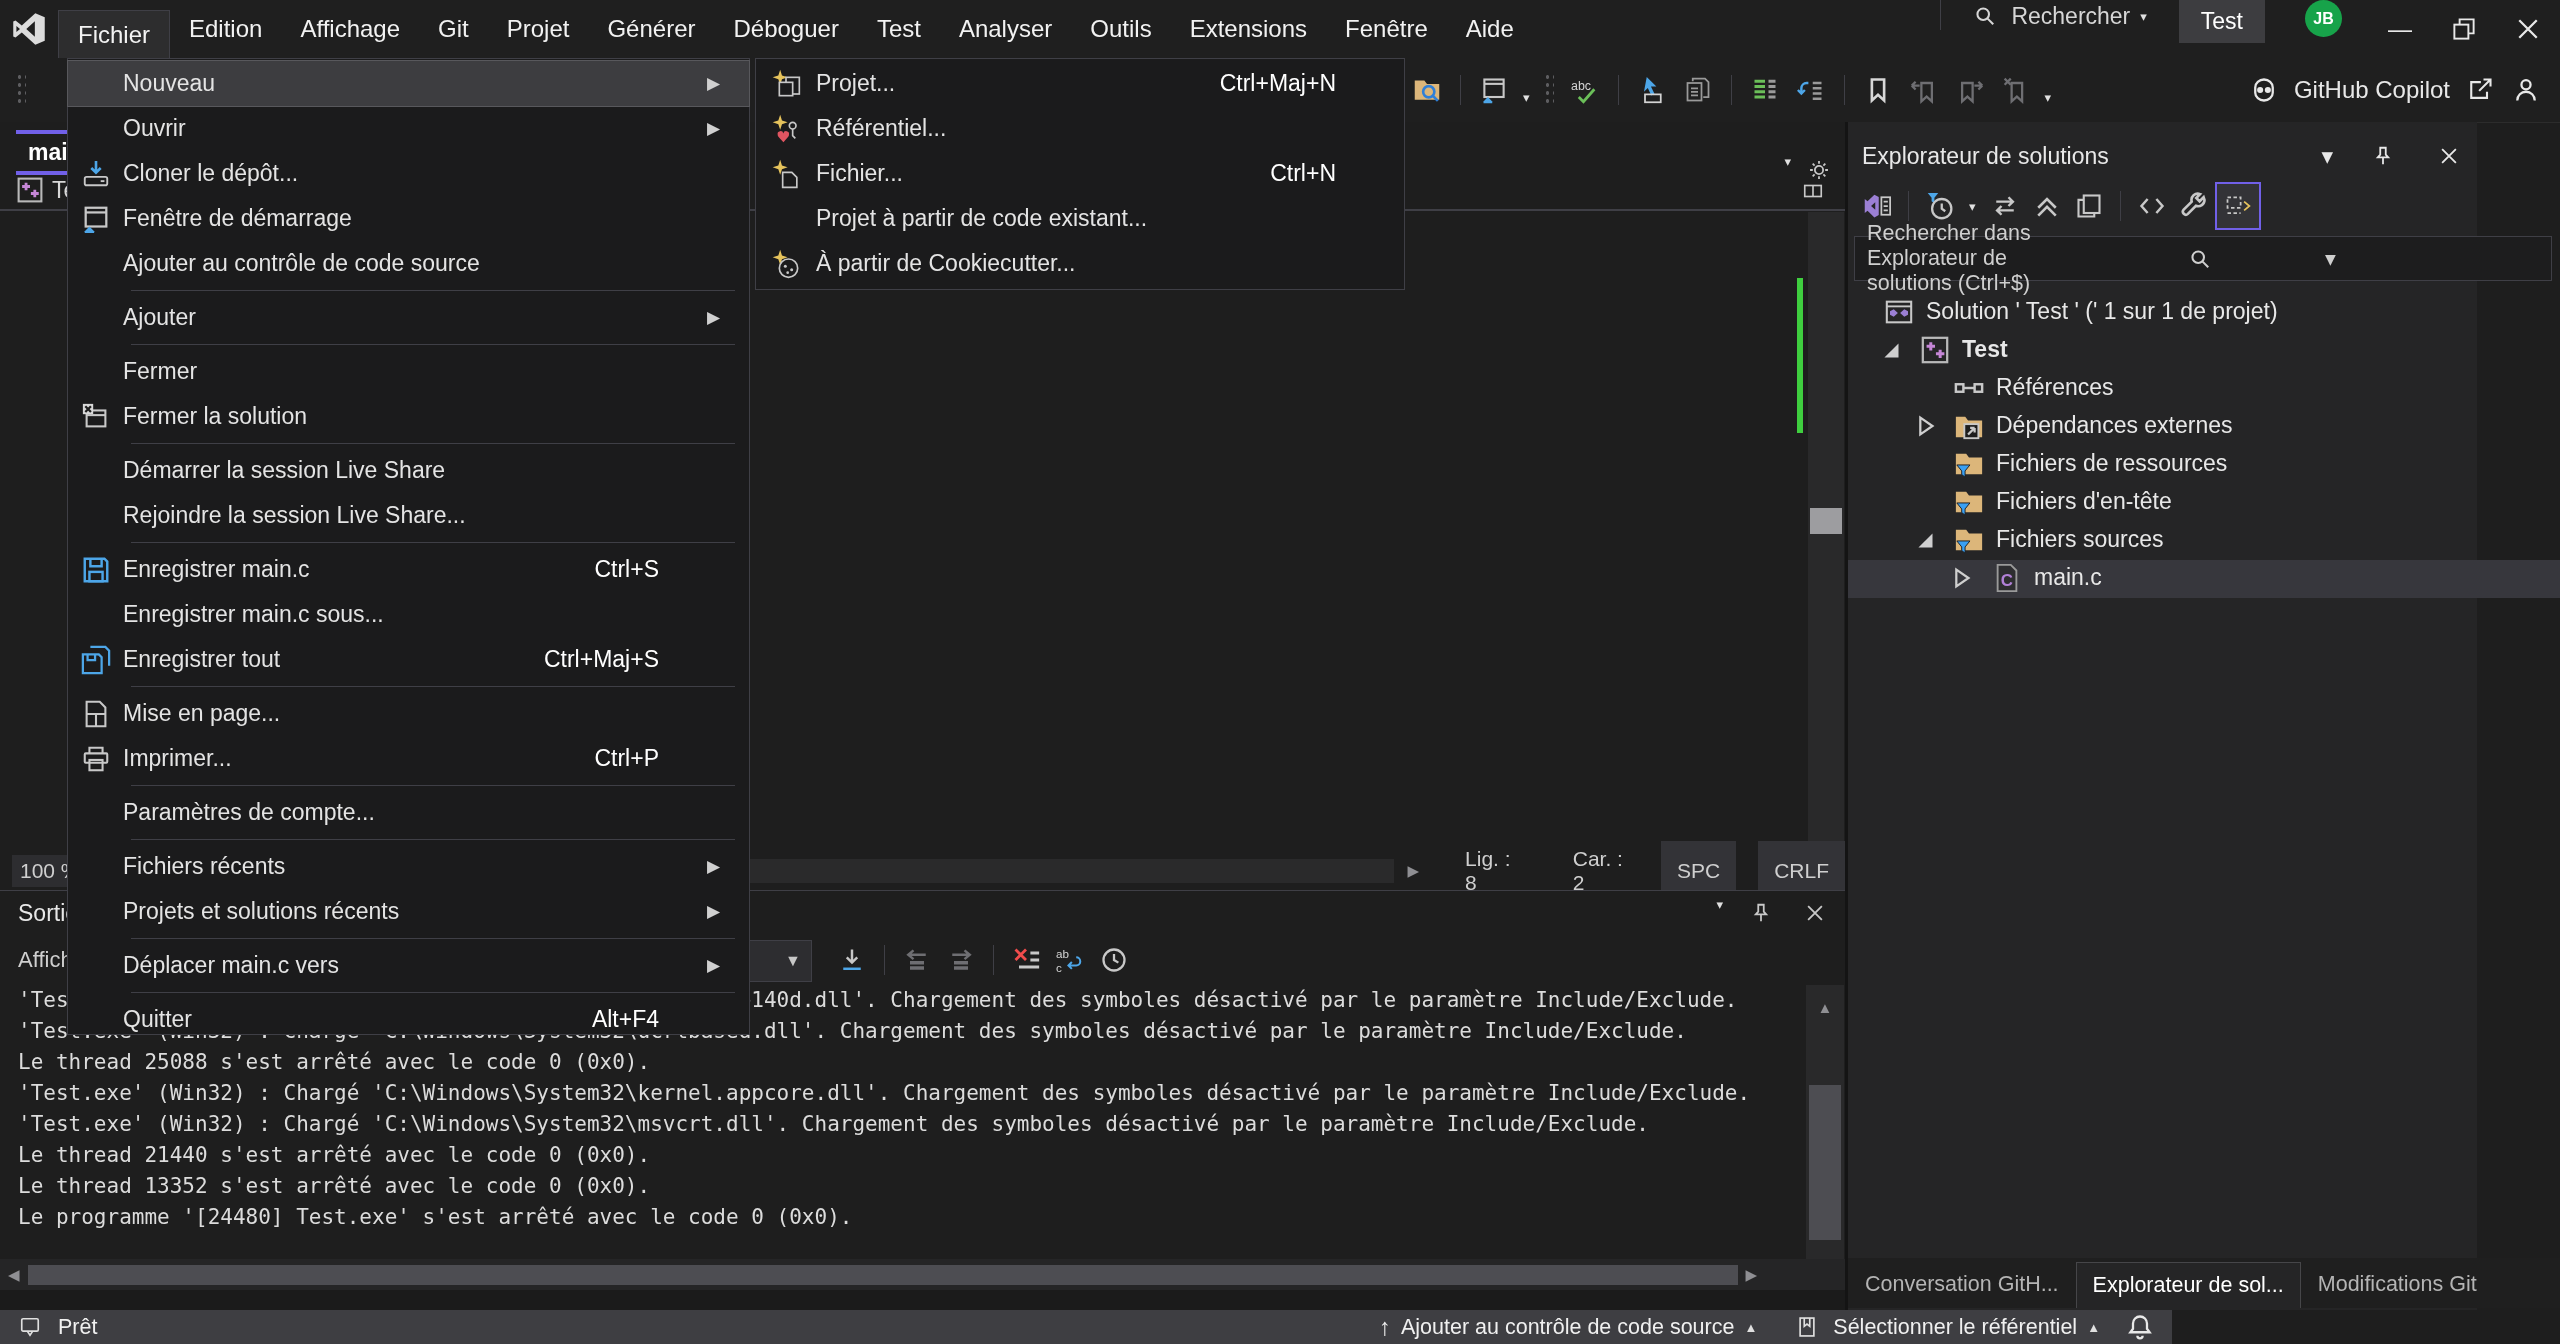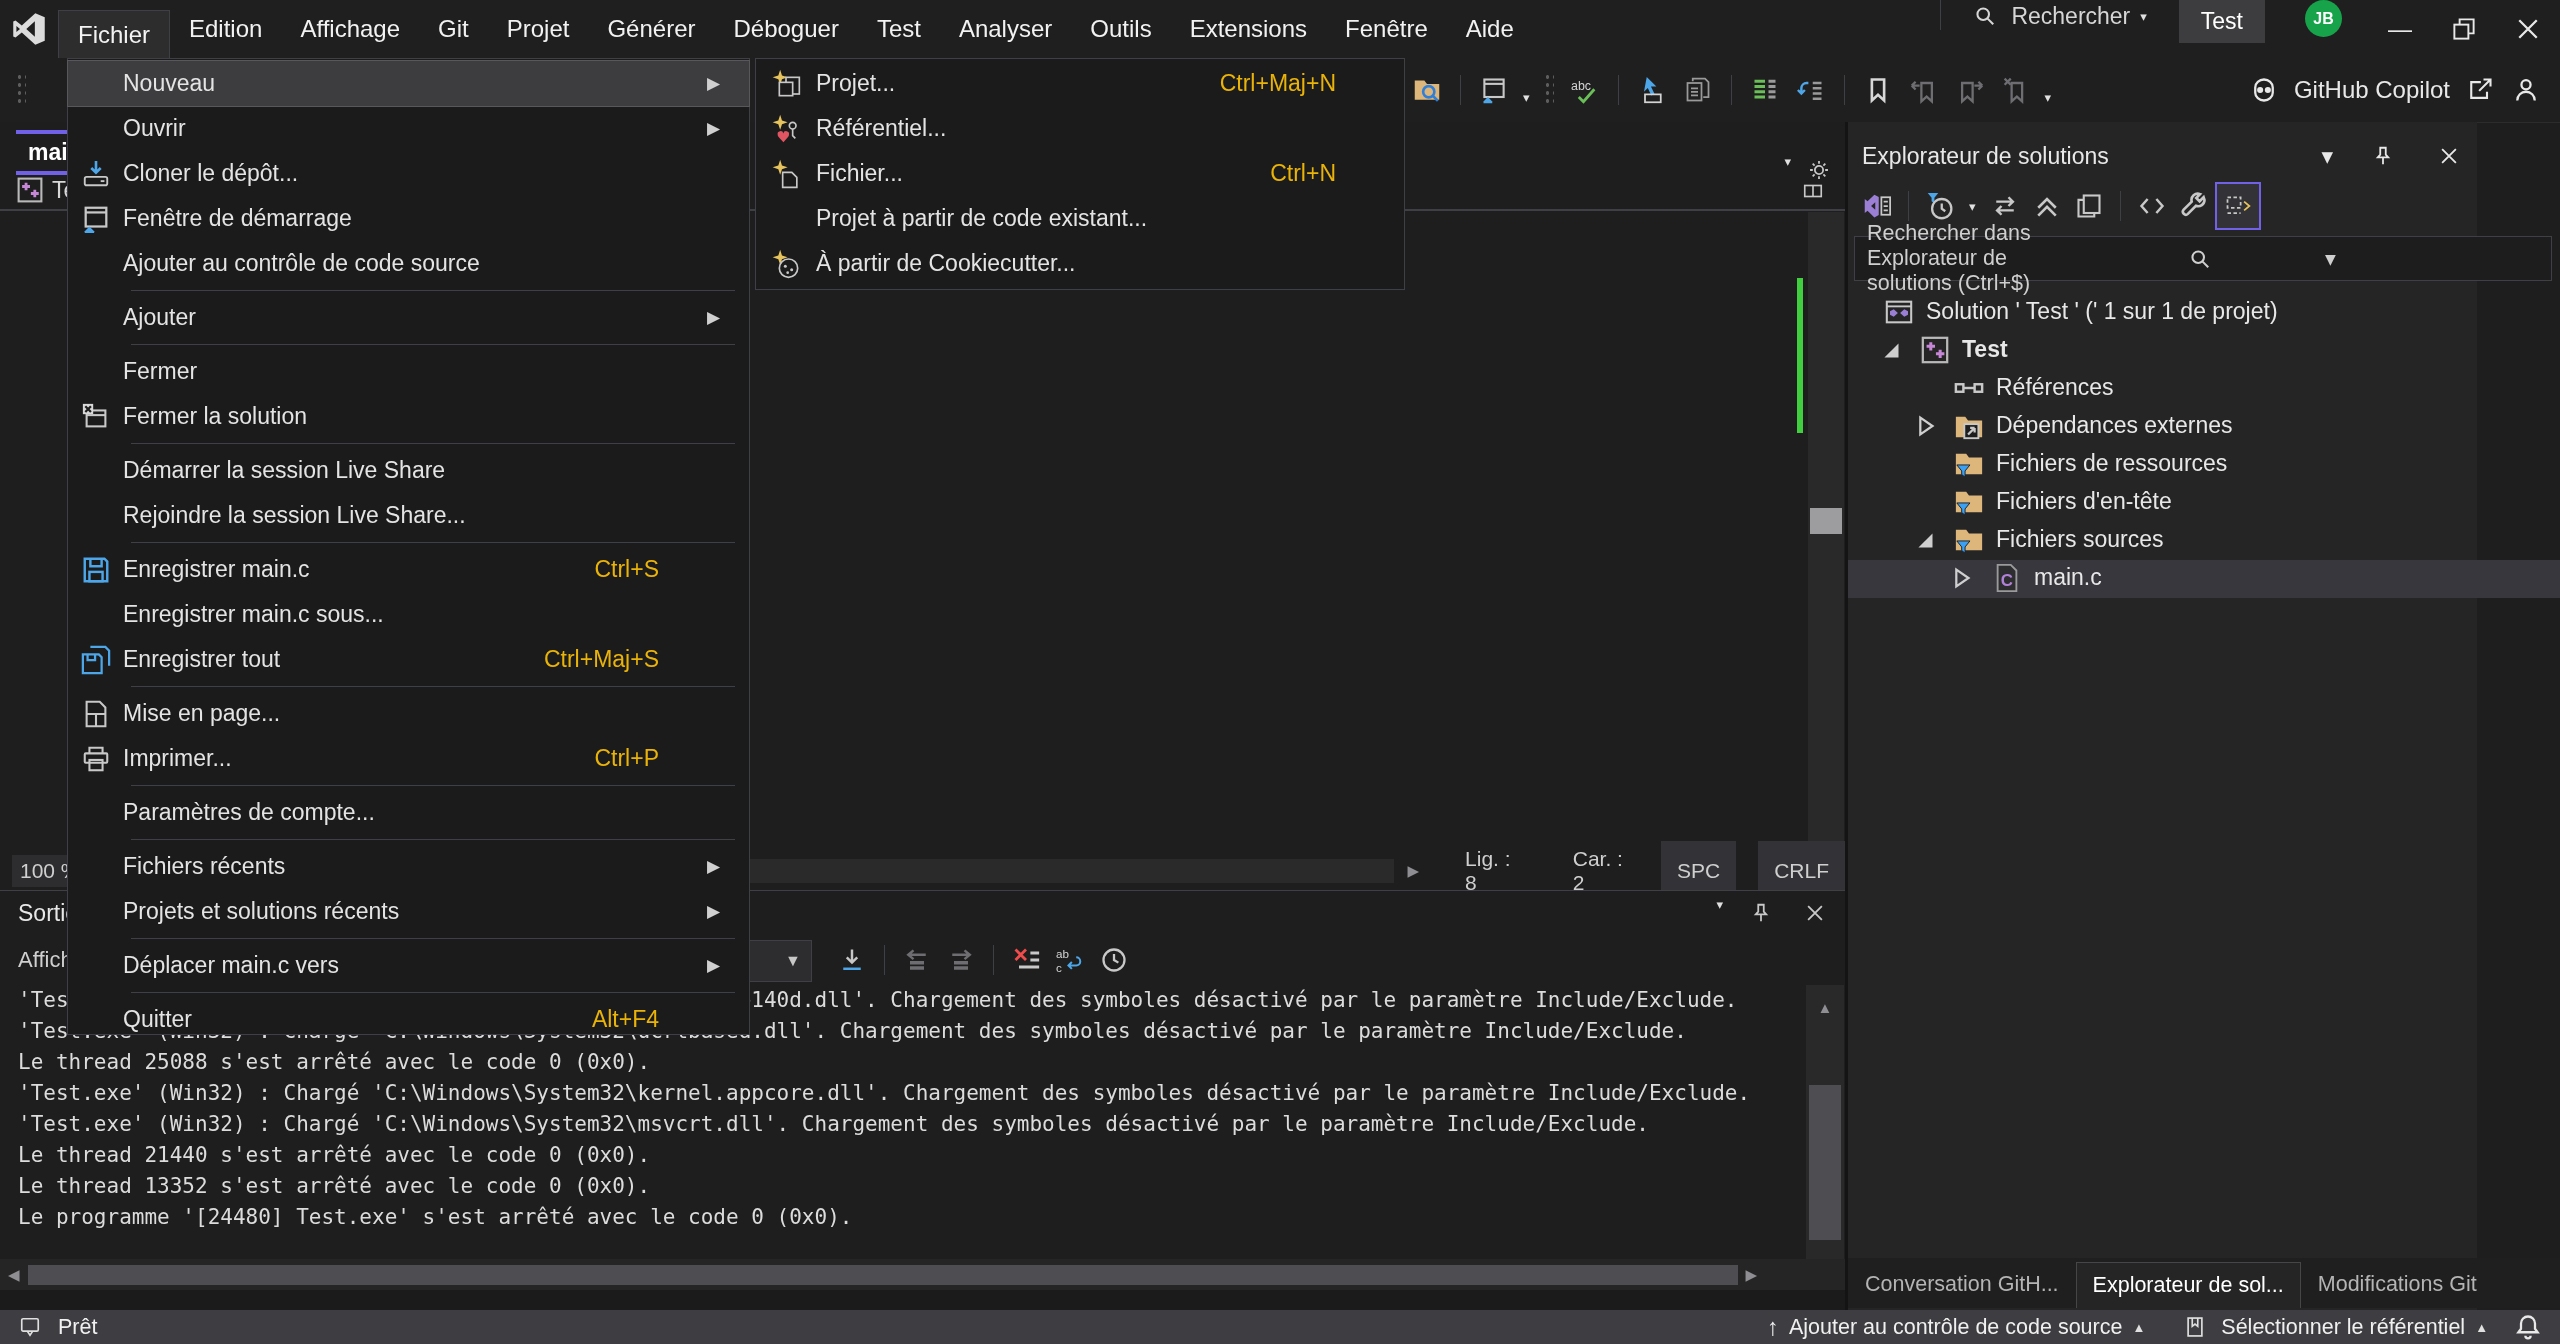--- a/index.html
+++ b/index.html
@@ -87,34 +87,34 @@
   .trow .exp,.trow .tic{position:absolute;top:3px;}
   .trow .exp svg,.trow .tic svg{width:30px;height:30px;}
   .trow .lbl{position:absolute;top:4px;}
   .trow .lbl.b{font-weight:bold;}
   #rp-tabs{left:0;top:1136px;width:712px;height:50px;display:flex;align-items:flex-end;font-size:21.5px;color:#b4b4b4;background:#1f1f1f;}
   .rtab{padding:10px 16px;border:1px solid transparent;}
   .rtab.active{background:#252526;border:1px solid #464649;border-bottom:none;color:#fff;}
   
   #gapstrip{left:0;top:1290px;width:1845px;height:20px;background:#1b1b1b;}
   #vsplit{left:1845px;top:122px;width:3px;height:1188px;background:#141414;}
-  #statusbar{left:0;top:1310px;width:2560px;height:34px;background:#3e3e42;display:flex;align-items:center;font-size:21.5px;color:#f0f0f0;}
+  #statusbar{left:0;top:1310px;width:2172px;height:34px;background:#3e3e42;display:flex;align-items:center;font-size:21.5px;color:#f0f0f0;}
   #sb-left{display:flex;align-items:center;gap:12px;margin-left:14px;}
   #sb-right{margin-left:auto;display:flex;align-items:center;gap:14px;margin-right:16px;}
   .sb-item{display:flex;align-items:center;gap:10px;padding:0 10px;}
   .caret{font-size:13px;color:#e0e0e0;}
   
   #filemenu{left:67px;top:58px;width:683px;height:977px;background:#1b1b1c;border:1px solid #3f3f46;
             box-sizing:border-box;z-index:40;padding-top:2px;}
   .fm-item{display:flex;align-items:center;height:45px;font-size:23px;color:#e4e4e4;}
   .fm-item.hl{background:#3d3d40;outline:1px solid #58585c;}
   .fm-icon{width:55px;display:flex;justify-content:center;}
   .fm-icon svg{width:30px;height:30px;}
   .fm-label{flex:1;}
-  .fm-short{color:#eab308;margin-right:48px;}
+  .fm-short{color:#ffffff;margin-right:48px;}
   .fm-arrow{width:42px;color:#d0d0d0;font-size:17px;}
   .fm-sep{height:1px;background:#3f3f46;margin:4px 14px 4px 63px;}
   #submenu{left:755px;top:58px;width:650px;height:232px;background:#1b1b1c;border:1px solid #3f3f46;
            box-sizing:border-box;z-index:41;padding-top:2px;}
   #submenu .fm-icon{width:60px;}
   #submenu .fm-short{margin-right:26px;}
 </style>
 </head>
 <body>
 

